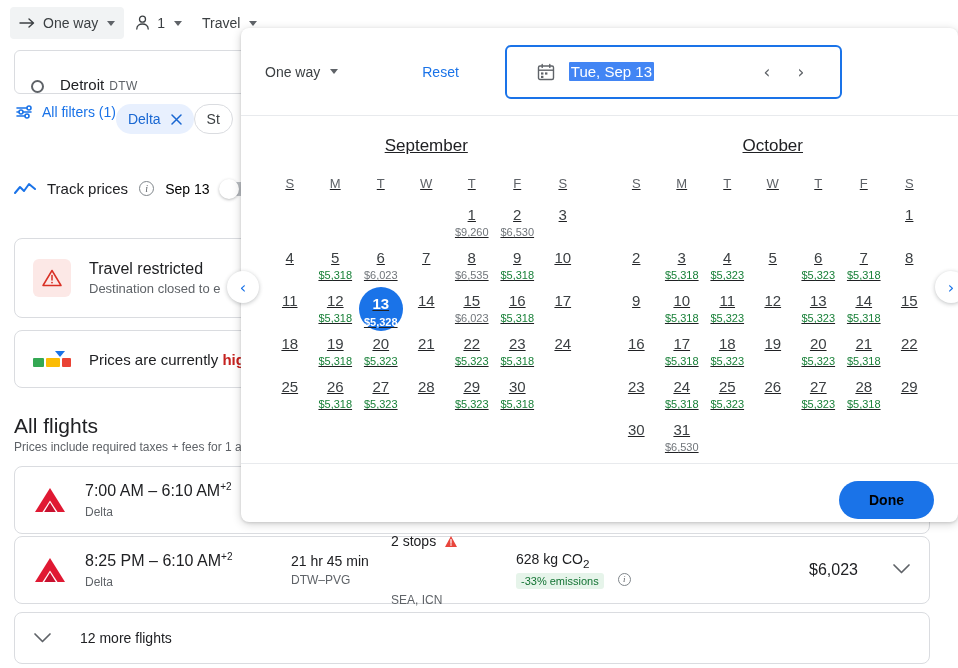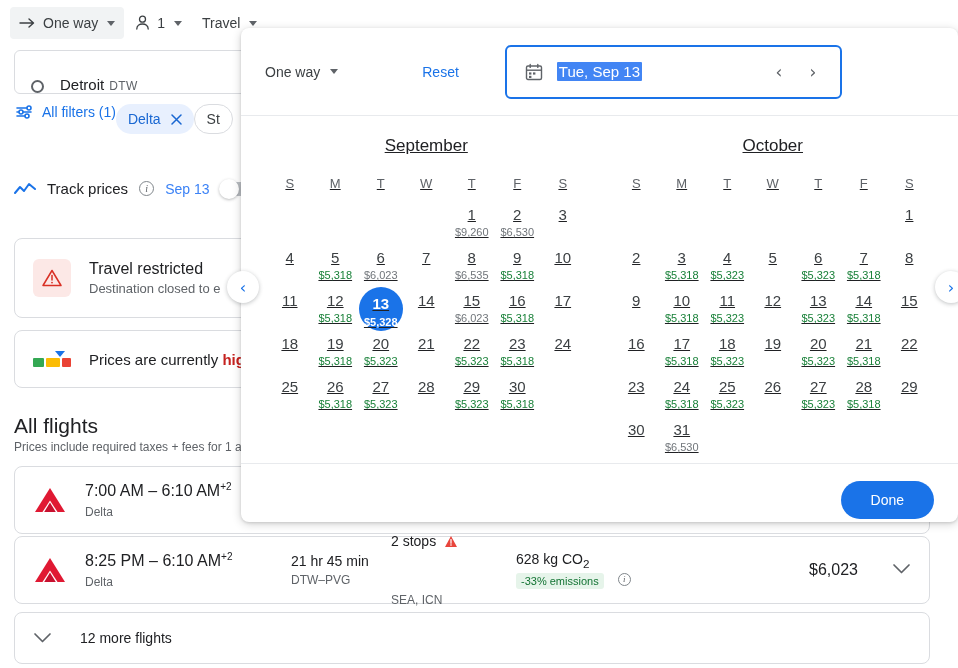--- a/index.html
+++ b/index.html
@@ -75,21 +75,21 @@
   .track-row {
     position: absolute; left: 14px; top: 180px;
     display: flex; align-items: center; gap: 11px;
   }
   .track-label { font-size: 15px; color: #202124; }
   .info-circ {
     width: 15px; height: 15px; border: 1.3px solid #80868b; border-radius: 50%;
     font-size: 10px; color: #5f6368; display:flex; align-items:center;
     justify-content:center; font-style: italic; font-family: "Liberation Serif", serif;
   }
-  .track-date { font-size: 14px; color: #3b82f6; }
+  .track-date { font-size: 14px; color: #000000; }
   .toggle {
     width: 34px; height: 14px; border-radius: 7px; background: #bdc1c6;
     position: relative; cursor: pointer;
   }
   .toggle .knob {
     position: absolute; left: -2px; top: -3px;
     width: 20px; height: 20px; border-radius: 50%; background: #fff;
     box-shadow: 0 1px 3px rgba(60,64,67,.35);
   }
 
@@ -180,21 +180,21 @@
   .trip-sel {
     display:flex; align-items:center; gap:8px;
     font-size:14px; color:#3c4043; cursor:pointer;
   }
   .reset-link {
     margin-left: 84px; font-size:14px; color:#1a73e8; cursor:pointer; font-weight:400;
   }
   .date-box {
     margin-left: 46px; width: 337px; height: 54px;
     border: 2px solid #1a73e8; border-radius: 6px;
-    display:flex; align-items:center; padding: 0 18px; gap: 14px;
+    display:flex; align-items:center; padding: 0 30px; gap: 14px;
     background:#fff;
   }
   .cal-glyph { width:18px; height:18px; flex:none; }
   .date-val {
     font-size:15px; color:#fff; background:#4285f4;
     padding: 1px 2px; border-radius:1px;
   }
   .nav-arrows { margin-left:auto; display:flex; align-items:center; gap: 16px; }
   .nav-arrow {
     width: 18px; height: 18px; display:flex; align-items:center;
@@ -226,21 +226,21 @@
     width: 44px; height: 44px; border-radius:50%; background:#1a73e8;
   }
   .cell.sel .d, .cell.sel .p { position:relative; color:#fff; font-weight:700; }
   .cell.sel .d { line-height:21px; margin-top:2px; }
 
   .popup-foot {
     height: 72px; flex:none; border-top:1px solid #e8eaed;
     display:flex; align-items:center; justify-content:flex-end; padding: 0 24px;
   }
   .done-btn {
-    background:#1a73e8; color:#ffffff; font-size:14px; font-weight:400;
+    background:#1a73e8; color:#000000; font-size:14px; font-weight:700;
     border:none; border-radius:20px; height:38px; padding: 0 30px; cursor:pointer;
     font-family:"Liberation Sans", sans-serif;
   }
 
   
   .circ-arrow {
     position:absolute; width:32px; height:32px; border-radius:50%;
     background:#fff; box-shadow: 0 1px 4px rgba(60,64,67,.32);
     display:flex; align-items:center; justify-content:center;
     color:#1a73e8; font-size:16px; cursor:pointer; z-index: 25;

